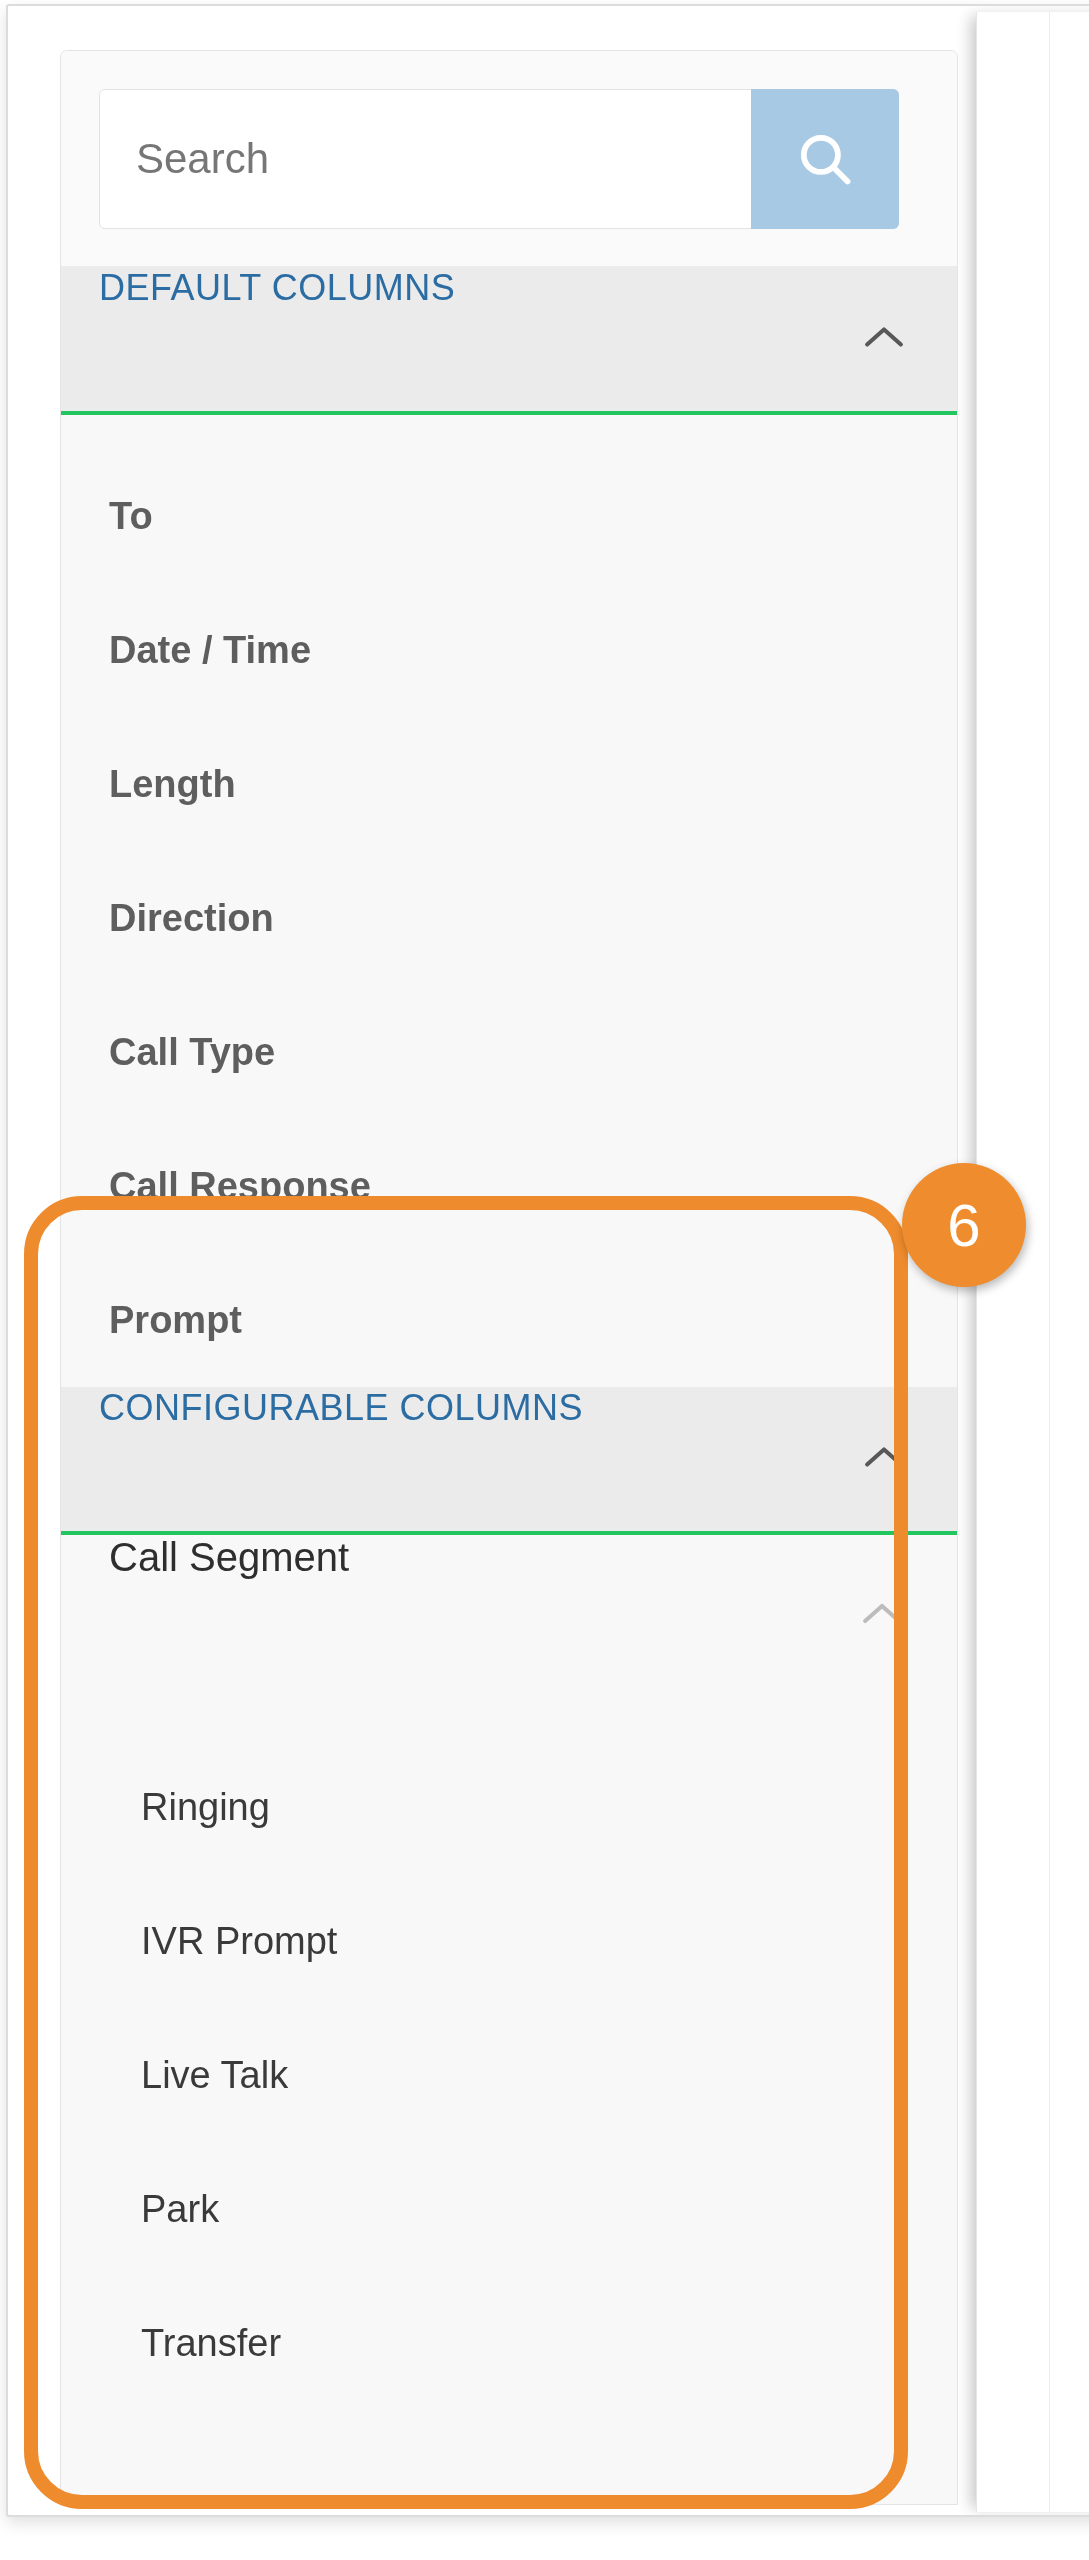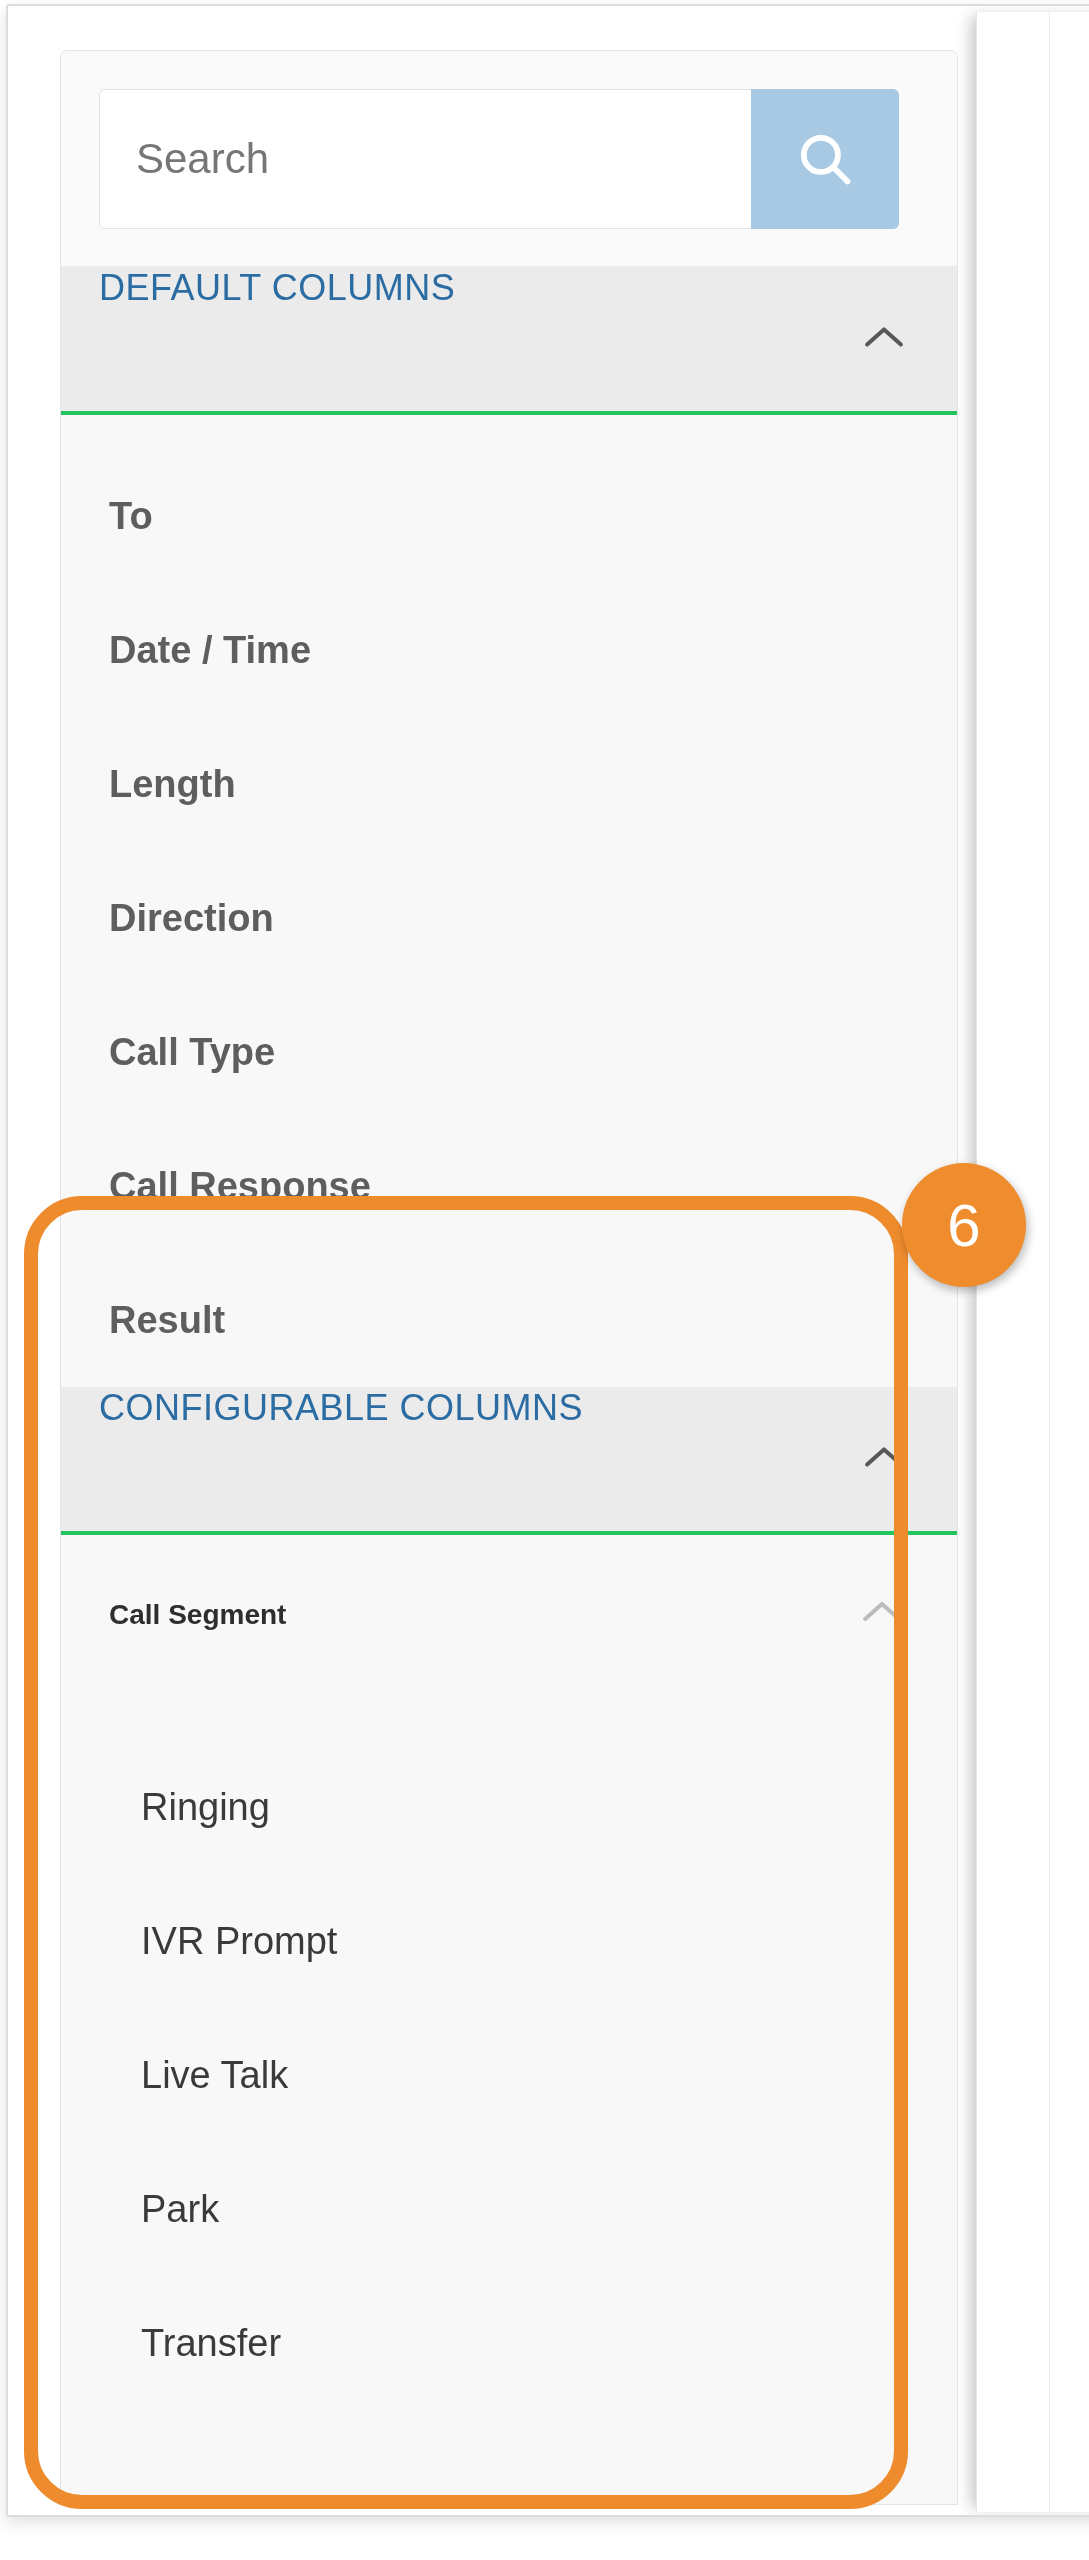--- a/index.html
+++ b/index.html
@@ -137,25 +137,24 @@
     align-items: flex-start;
     overflow: hidden;
     padding-top: 0;
     line-height: 0.35;
   }
 
   
   .group-head {
     position: relative;
     display: flex;
-    align-items: center;
     height: 160px;
     padding-left: 48px;
-    font-size: 28px;
-    font-weight: bold;
+    font-size: 40px;
+    font-weight: normal;
     color: #2e2e2e;
     cursor: pointer;
   }
   .group-head .chev {
     position: absolute;
     right: 52px; top: 50%;
     transform: translateY(-50%);
   }
   .sub-item {
     display: flex;
@@ -245,21 +244,21 @@
         <div class="col-item">
           <span>Direction</span>
         </div>
         <div class="col-item">
           <span>Call Type</span>
         </div>
         <div class="col-item">
           <span>Call Response</span>
         </div>
         <div class="col-item">
-          <span>Result</span>
+          <span>Prompt</span>
         </div>
       </div>
 
       <div class="section-head">
         <div class="label">CONFIGURABLE COLUMNS</div>
         <span class="chev">
           <svg width="46" height="30" viewBox="0 0 24 16" fill="none" stroke="#585858" stroke-width="2.2" stroke-linecap="round" stroke-linejoin="round">
             <polyline points="3,12 12,4 21,12"></polyline>
           </svg>
         </span>

